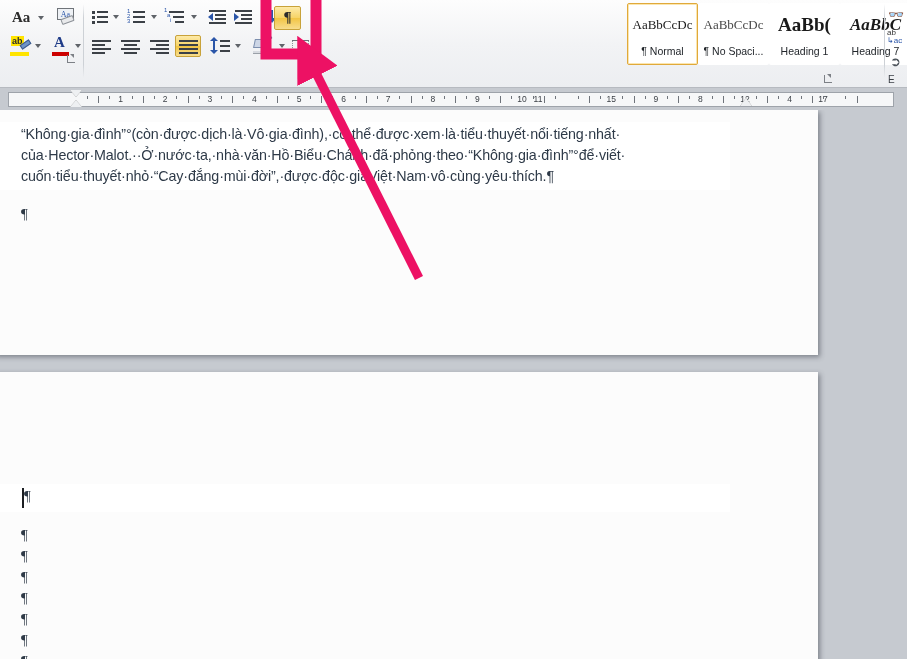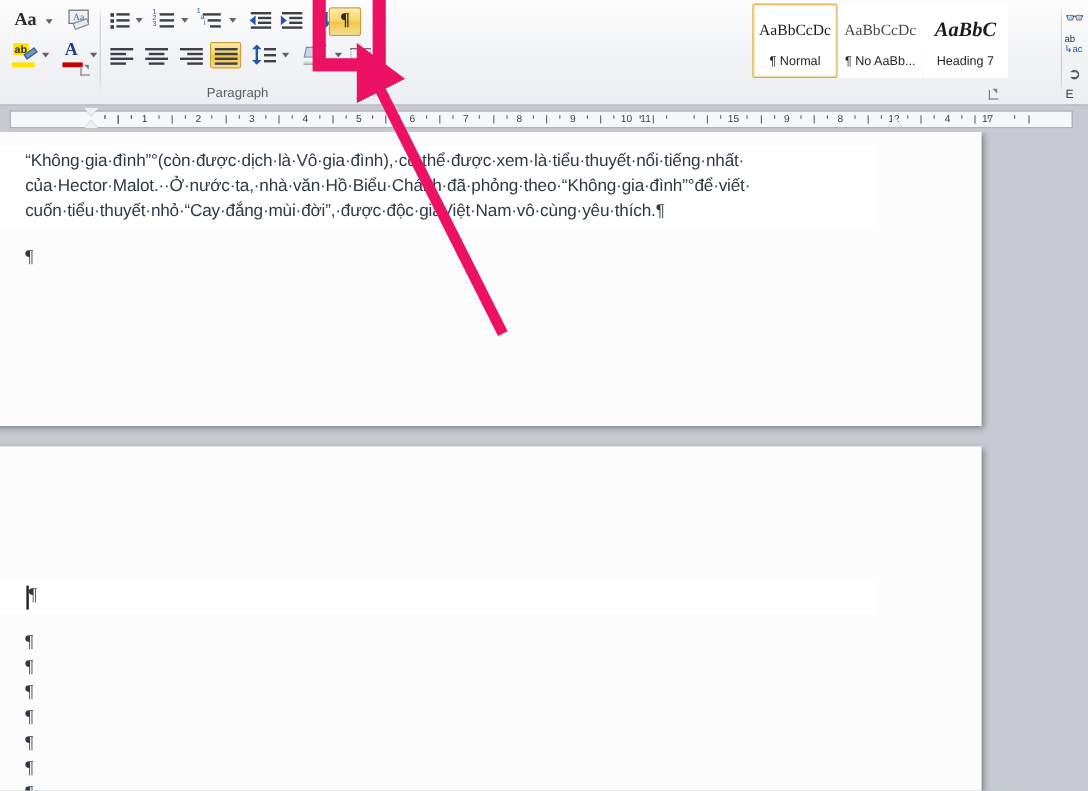--- a/index.html
+++ b/index.html
@@ -266,39 +266,42 @@
       <div class="dropdn" style="left:195px; top:44px;"></div>
 
       <div class="btn" style="left:204px; top:35px; width:24px; height:22px;">
         <div style="position:absolute;left:3px;top:4px;width:17px;height:12px;border:1px dotted #8d9299;"></div>
         <div class="ln" style="left:3px;top:4px;width:17px;height:1px;background:#6a6f76;"></div>
       </div>
       <div class="dropdn" style="left:230px; top:44px;"></div>
 
       <div class="dlg-launcher" style="left:214px;"></div>
     </div>
-    <div class="grp-label">Paragraph</div>
   </div>
 
   <div class="grp-sep" style="left:312px;"></div>
 
   <div class="grp" id="styles-grp" style="left:313px; width:525px;">
 
     <div id="styles-gallery">
 
       <div class="style-item selected">
         <div class="style-prev" style="font-size:13px;">AaBbCcDc</div>
         <div class="style-name">¶ Normal</div>
       </div>
 
       <div class="style-item">
         <div class="style-prev" style="font-size:13px;color:#4a4a4a;">AaBbCcDc</div>
-        <div class="style-name">¶ No AaBb...</div>
-      </div>
-
+        <div class="style-name">¶ No Spaci...</div>
+      </div>
+
+      <div class="style-item">
+        <div class="style-prev" style="font-size:19px;font-weight:bold;">AaBb(</div>
+        <div class="style-name">Heading 1</div>
+      </div>
 
       <div class="style-item">
         <div class="style-prev" style="font-size:17px;font-weight:bold;font-style:italic;">AaBbC</div>
         <div class="style-name">Heading 7</div>
       </div>
 
     </div>
 
     <div class="dlg-launcher" style="left:510px;"></div>
   </div>

